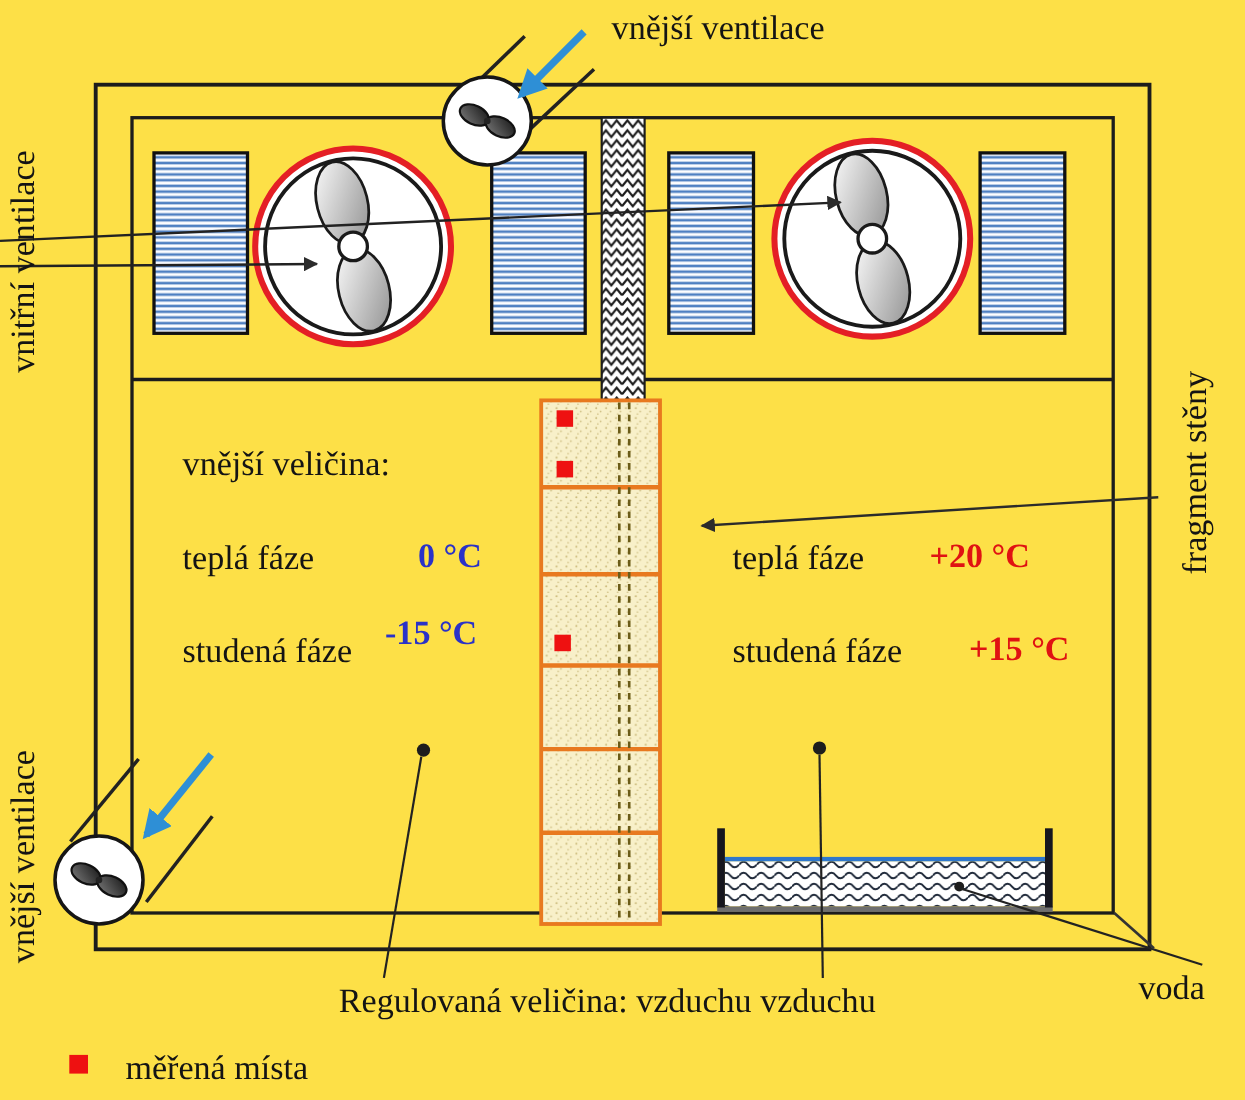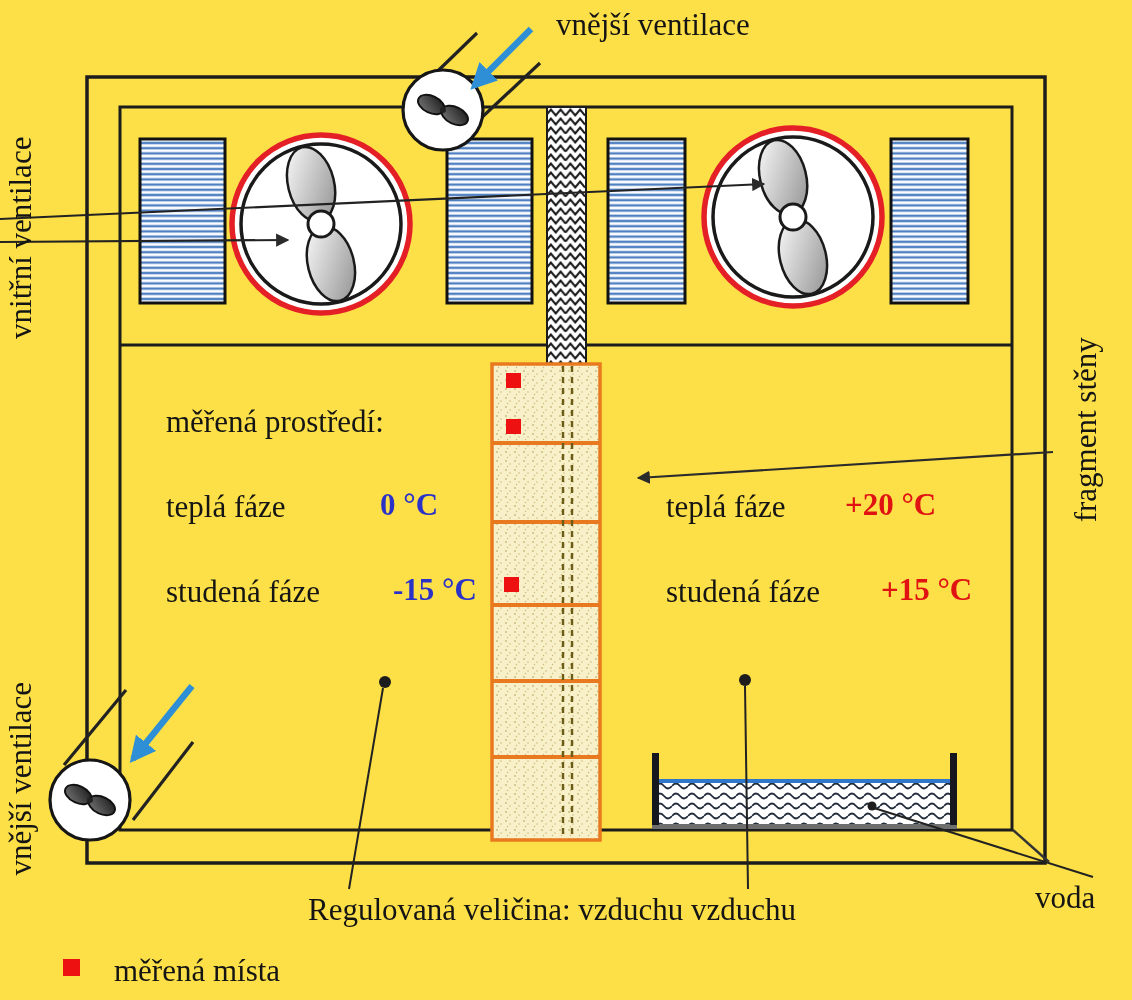--- a/index.html
+++ b/index.html
@@ -130,25 +130,25 @@
 </svg>
 
 <div class="lbl" style="left:556px;top:8px;">vnější ventilace</div>
 
 <div class="lbl rot" style="left:-99px;top:221px;width:240px;">vnitřní ventilace</div>
 
 <div class="lbl rot" style="left:-104px;top:762px;width:250px;">vnější ventilace</div>
 
 <div class="lbl rot" style="left:981px;top:413px;width:210px;">fragment stěny</div>
 
-<div class="lbl" style="left:166px;top:405px;">měřená prostředí:</div>
+<div class="lbl" style="left:166px;top:405px;">vnější veličina:</div>
 <div class="lbl" style="left:166px;top:490px;">teplá fáze</div>
 <div class="lbl val blue" style="left:380px;top:488px;">0 °C</div>
 <div class="lbl" style="left:166px;top:575px;">studená fáze</div>
-<div class="lbl val blue" style="left:350px;top:573px;margin-left:43px;">-15 °C</div>
+<div class="lbl val blue" style="left:350px;top:558px;">-15 °C</div>
 
 <div class="lbl" style="left:666px;top:490px;">teplá fáze</div>
 <div class="lbl val red" style="left:845px;top:488px;">+20 °C</div>
 <div class="lbl" style="left:666px;top:575px;">studená fáze</div>
 <div class="lbl val red" style="left:881px;top:573px;">+15 °C</div>
 
 <div class="lbl" style="left:308px;top:893px;">Regulovaná veličina: vzduchu vzduchu</div>
 
 <div class="lbl" style="left:1035px;top:881px;">voda</div>
 

